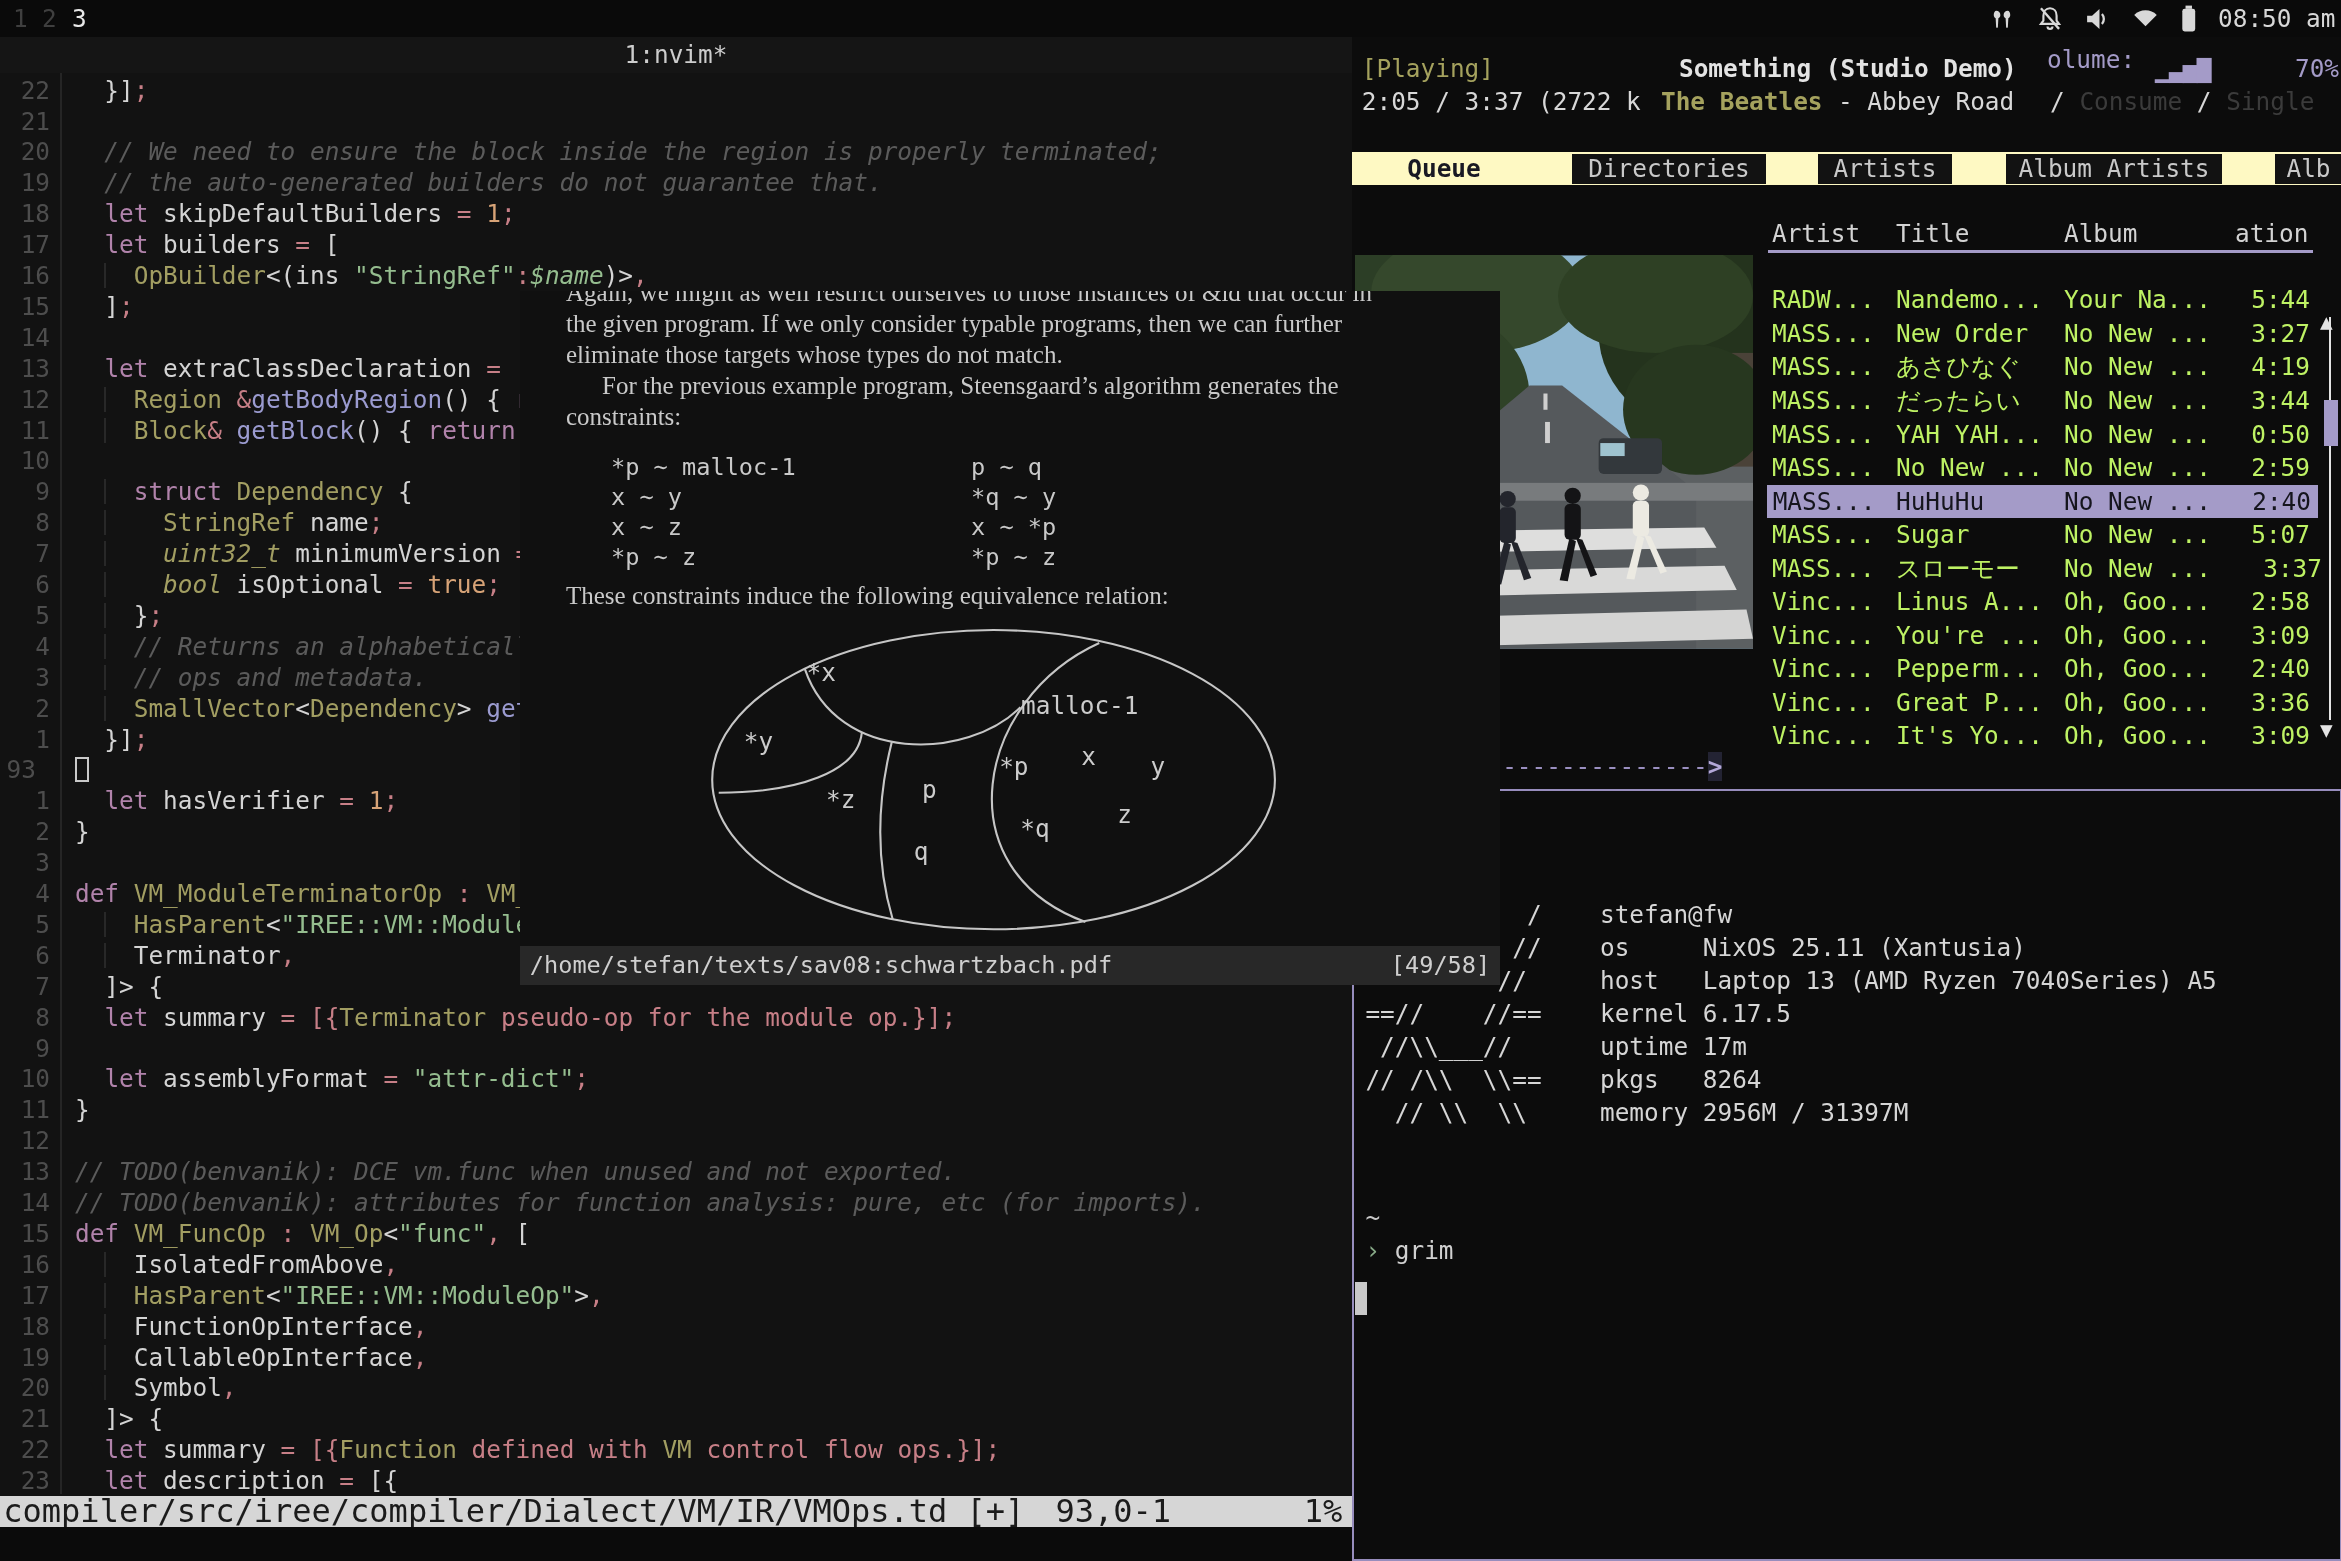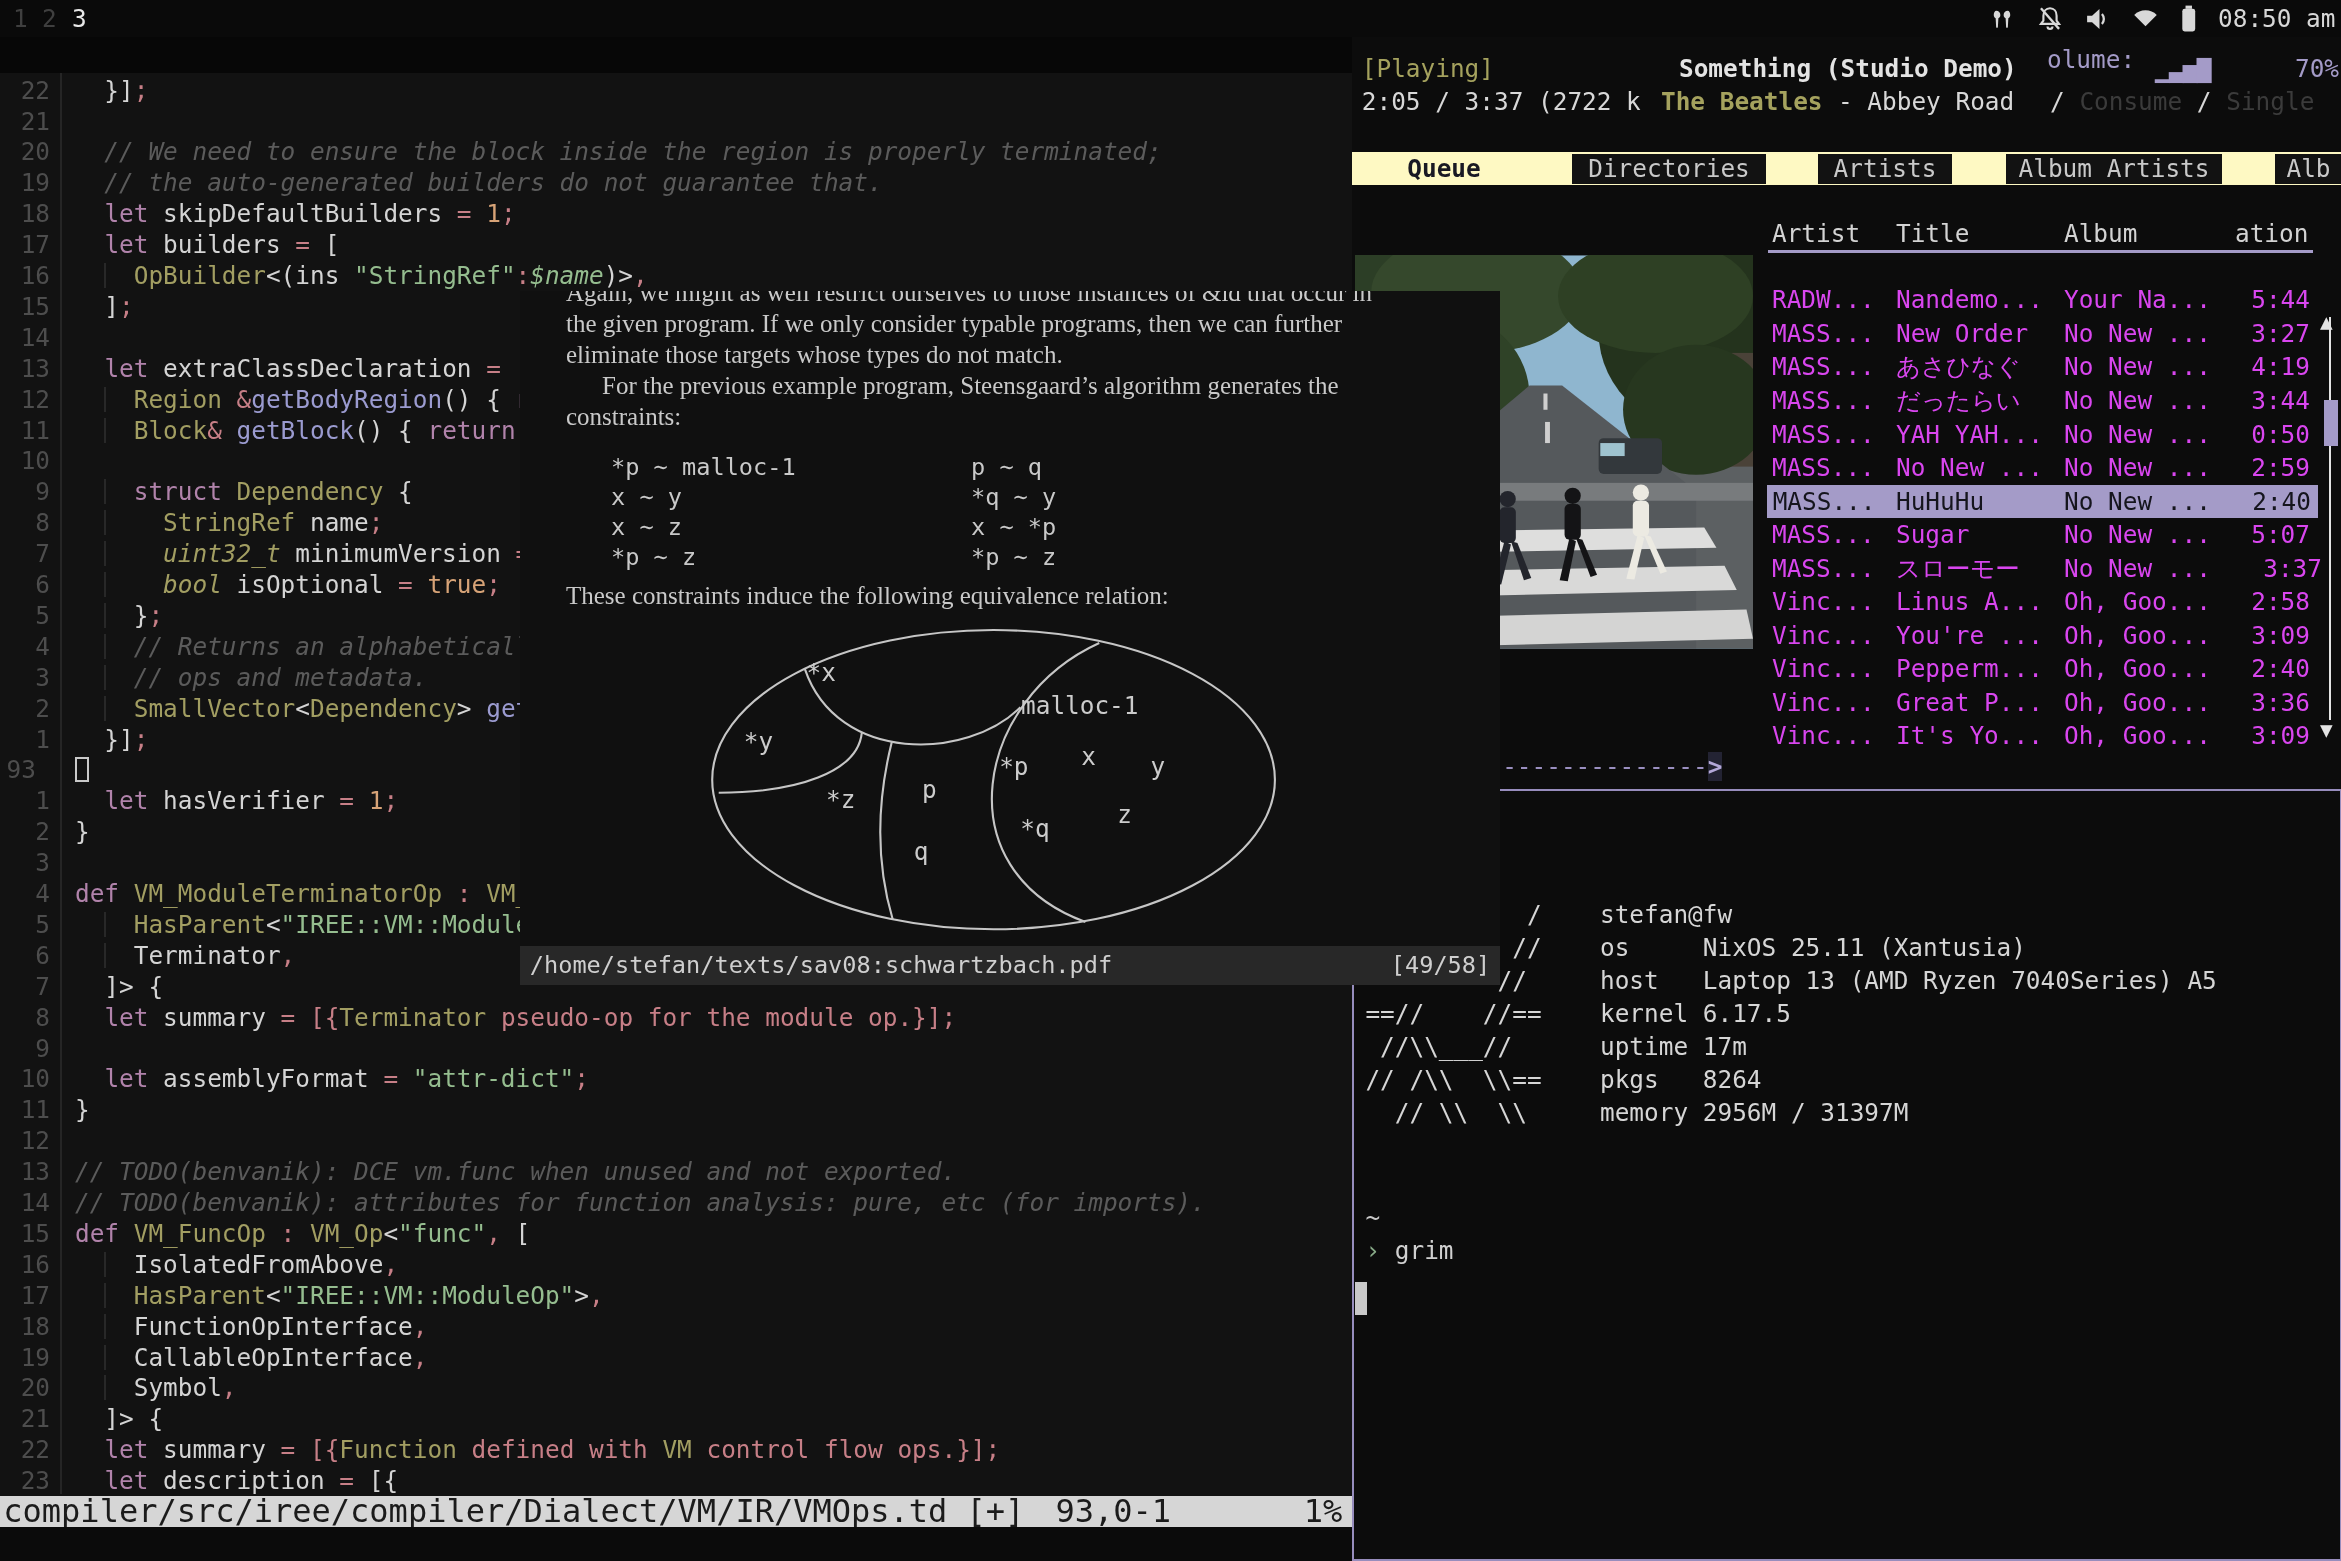--- a/index.html
+++ b/index.html
@@ -37,21 +37,21 @@
   
   #rightcol{left:1352px;top:37px;width:990px;height:1524px;background:#0c0c0c;z-index:4;}
   .prow{position:absolute;font-size:24.4px;line-height:33px;color:#d8d8d8;white-space:pre;}
   .olive{color:#a5a25e;} .purple{color:#a49bc8;} .dim{color:#3b3b3b;} .bold{font-weight:bold;}
   #tabstrip{position:absolute;left:0;top:115px;width:990px;height:33px;background:#fef9c3;}
   .tab{position:absolute;top:1.6px;height:30px;line-height:30px;font-size:24.4px;text-align:center;
     background:#121212;color:#c9c9c9;}
   .tab.active{background:transparent;color:#191923;font-weight:bold;}
   #qhead{position:absolute;top:180px;left:0;width:990px;height:33px;font-size:24.4px;line-height:33px;color:#d3d3d3;}
   #qunderline{position:absolute;left:416px;top:213px;width:545px;height:3.3px;background:#a49bc8;}
-  .qrow{position:absolute;left:0;width:990px;height:33px;line-height:33px;font-size:24.4px;color:#d946ef;white-space:pre;}
+  .qrow{position:absolute;left:0;width:990px;height:33px;line-height:33px;font-size:24.4px;color:#bef264;white-space:pre;}
   .qrow.sel{background:#a49bc8;color:#15151d;left:415px;width:551px;}
   .qc{position:absolute;top:0;}
   .qdur{position:absolute;top:0;text-align:right;}
   #qscroll-track{position:absolute;left:977px;top:280px;width:2.4px;height:403px;background:#e4e4e4;}
   #qscroll-thumb{position:absolute;left:972px;top:363px;width:14px;height:46px;background:#a49bc8;}
   .qarrow{position:absolute;left:968px;font-size:21px;color:#e4e4e4;}
   #seek{position:absolute;left:3.3px;top:713px;height:33px;line-height:33px;font-size:24.4px;white-space:pre;color:#9a8fc0;}
   #seek .head{background:#232333;color:#b3a8d8;font-weight:bold;}
   
   #term{position:absolute;left:0;top:752px;width:990px;height:772px;border:2.4px solid #978dbd;box-sizing:border-box;background:#0c0c0c;}
@@ -118,20 +118,21 @@
       <span>
           <svg width="19.5" height="29" viewBox="0 0 24 36">
             <rect x="8" y="2" width="8" height="4" fill="#d8d8d8"></rect>
             <rect x="4" y="6" width="16" height="28" rx="3" fill="#d8d8d8"></rect>
           </svg>
         </span>
       <span id="clock" class="mono">08:50 am</span>
     </div>
   </div>
 
+  <div id="nvim-title" class="abs mono">1:nvim*</div>
   <div id="editor" class="abs mono">
     <div id="gutter-sep" class="abs"></div>
     <div id="editor-lines">
         <div class="cl" style="top: 1.6px;"><span class="ln">22</span><span class="code"><span class="sw">  }]</span><span class="sp">;</span></span></div>
         <div class="cl" style="top: 33px;"><span class="ln">21</span><span class="code"></span></div>
         <div class="cl" style="top: 63px;"><span class="ln">20</span><span class="code"><span class="sc">  // We need to ensure the block inside the region is properly terminated;</span></span></div>
         <div class="cl" style="top: 94px;"><span class="ln">19</span><span class="code"><span class="sc">  // the auto-generated builders do not guarantee that.</span></span></div>
         <div class="cl" style="top: 125px;"><span class="ln">18</span><span class="code"><span class="sw">  </span><span class="sk">let</span><span class="sw"> skipDefaultBuilders </span><span class="sp">=</span><span class="sw"> </span><span class="sn">1</span><span class="sp">;</span></span></div>
         <div class="cl" style="top: 156px;"><span class="ln">17</span><span class="code"><span class="sw">  </span><span class="sk">let</span><span class="sw"> builders </span><span class="sp">=</span><span class="sw"> [</span></span></div>
         <div class="cl" style="top: 187px;"><span class="ln">16</span><span class="guide"></span><span class="code"><span class="sw">    </span><span class="st">OpBuilder</span><span class="sw">&lt;(ins </span><span class="ss">"StringRef"</span><span class="sp">:</span><span class="sv">$name</span><span class="sw">)&gt;</span><span class="sp">,</span></span></div>

